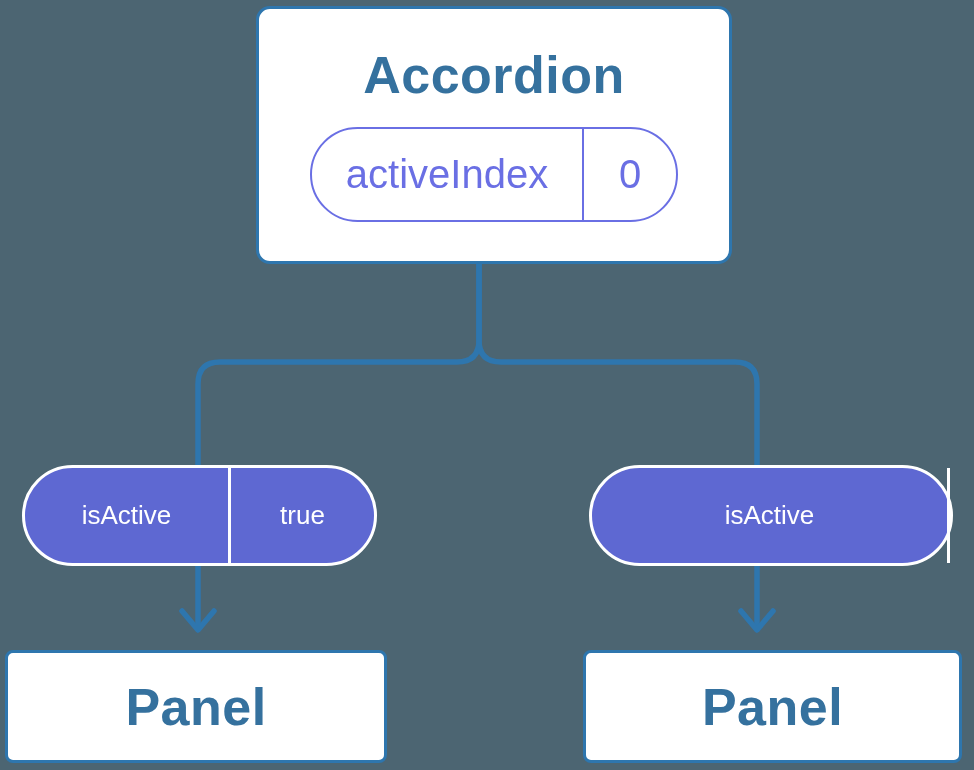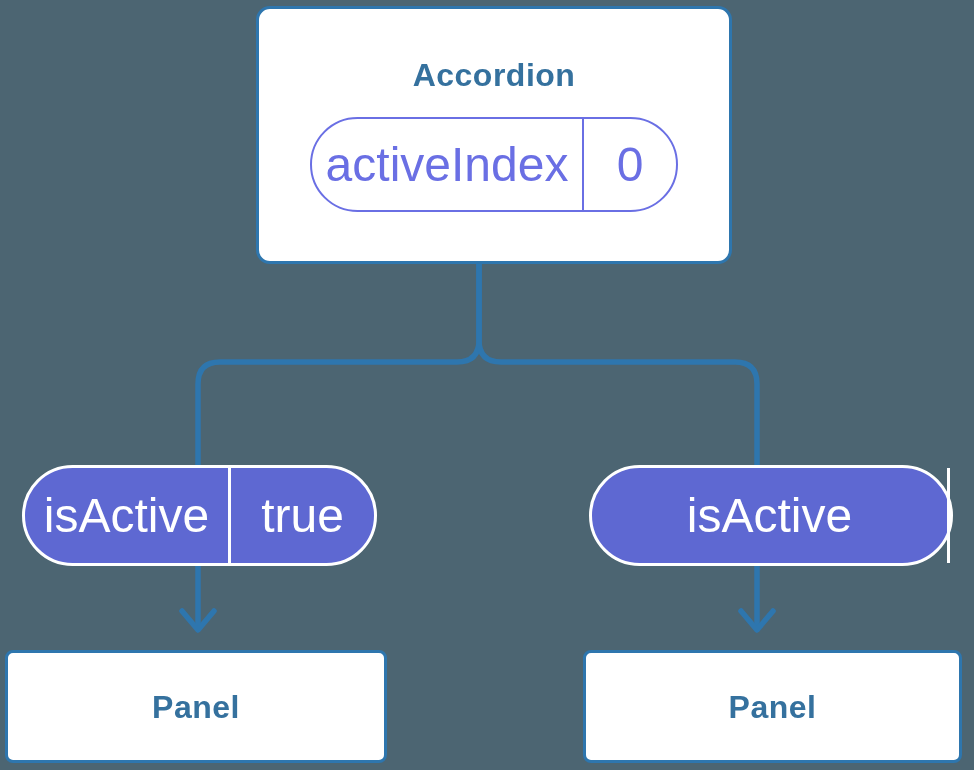--- a/index.html
+++ b/index.html
@@ -43,38 +43,38 @@
     left: 256px; top: 6px;
     width: 476px; height: 258px;
     display: flex;
     flex-direction: column;
     align-items: center;
     justify-content: center;
     gap: 26px;
   }
   .node-title {
     color: #35719E;
-    font-size: 32px;
+    font-size: 52px;
     font-weight: 600;
     letter-spacing: 0.5px;
     line-height: 1;
   }
 
   
   .state-pill {
     display: flex;
     align-items: stretch;
     height: 95px;
     width: 368px;
     border: 2.5px solid #6A6FE4;
     border-radius: 999px;
     box-sizing: border-box;
     background: #FFFFFF;
     color: #6A6FE4;
-    font-size: 48px;
+    font-size: 40px;
   }
   .state-pill .pill-name {
     flex: 1;
     display: flex;
     align-items: center;
     justify-content: center;
     border-right: 2.5px solid #6A6FE4;
   }
   .state-pill .pill-value {
     width: 92px;
@@ -87,21 +87,21 @@
   .prop-pill {
     position: absolute;
     display: flex;
     align-items: stretch;
     height: 101px;
     background: #5E68D2;
     border: 3px solid #FFFFFF;
     border-radius: 999px;
     box-sizing: border-box;
     color: #FFFFFF;
-    font-size: 48px;
+    font-size: 26px;
   }
   .prop-pill .pill-name {
     flex: 1;
     display: flex;
     align-items: center;
     justify-content: center;
     border-right: 3px solid #FFFFFF;
   }
   .prop-pill .pill-value {
     display: flex;

